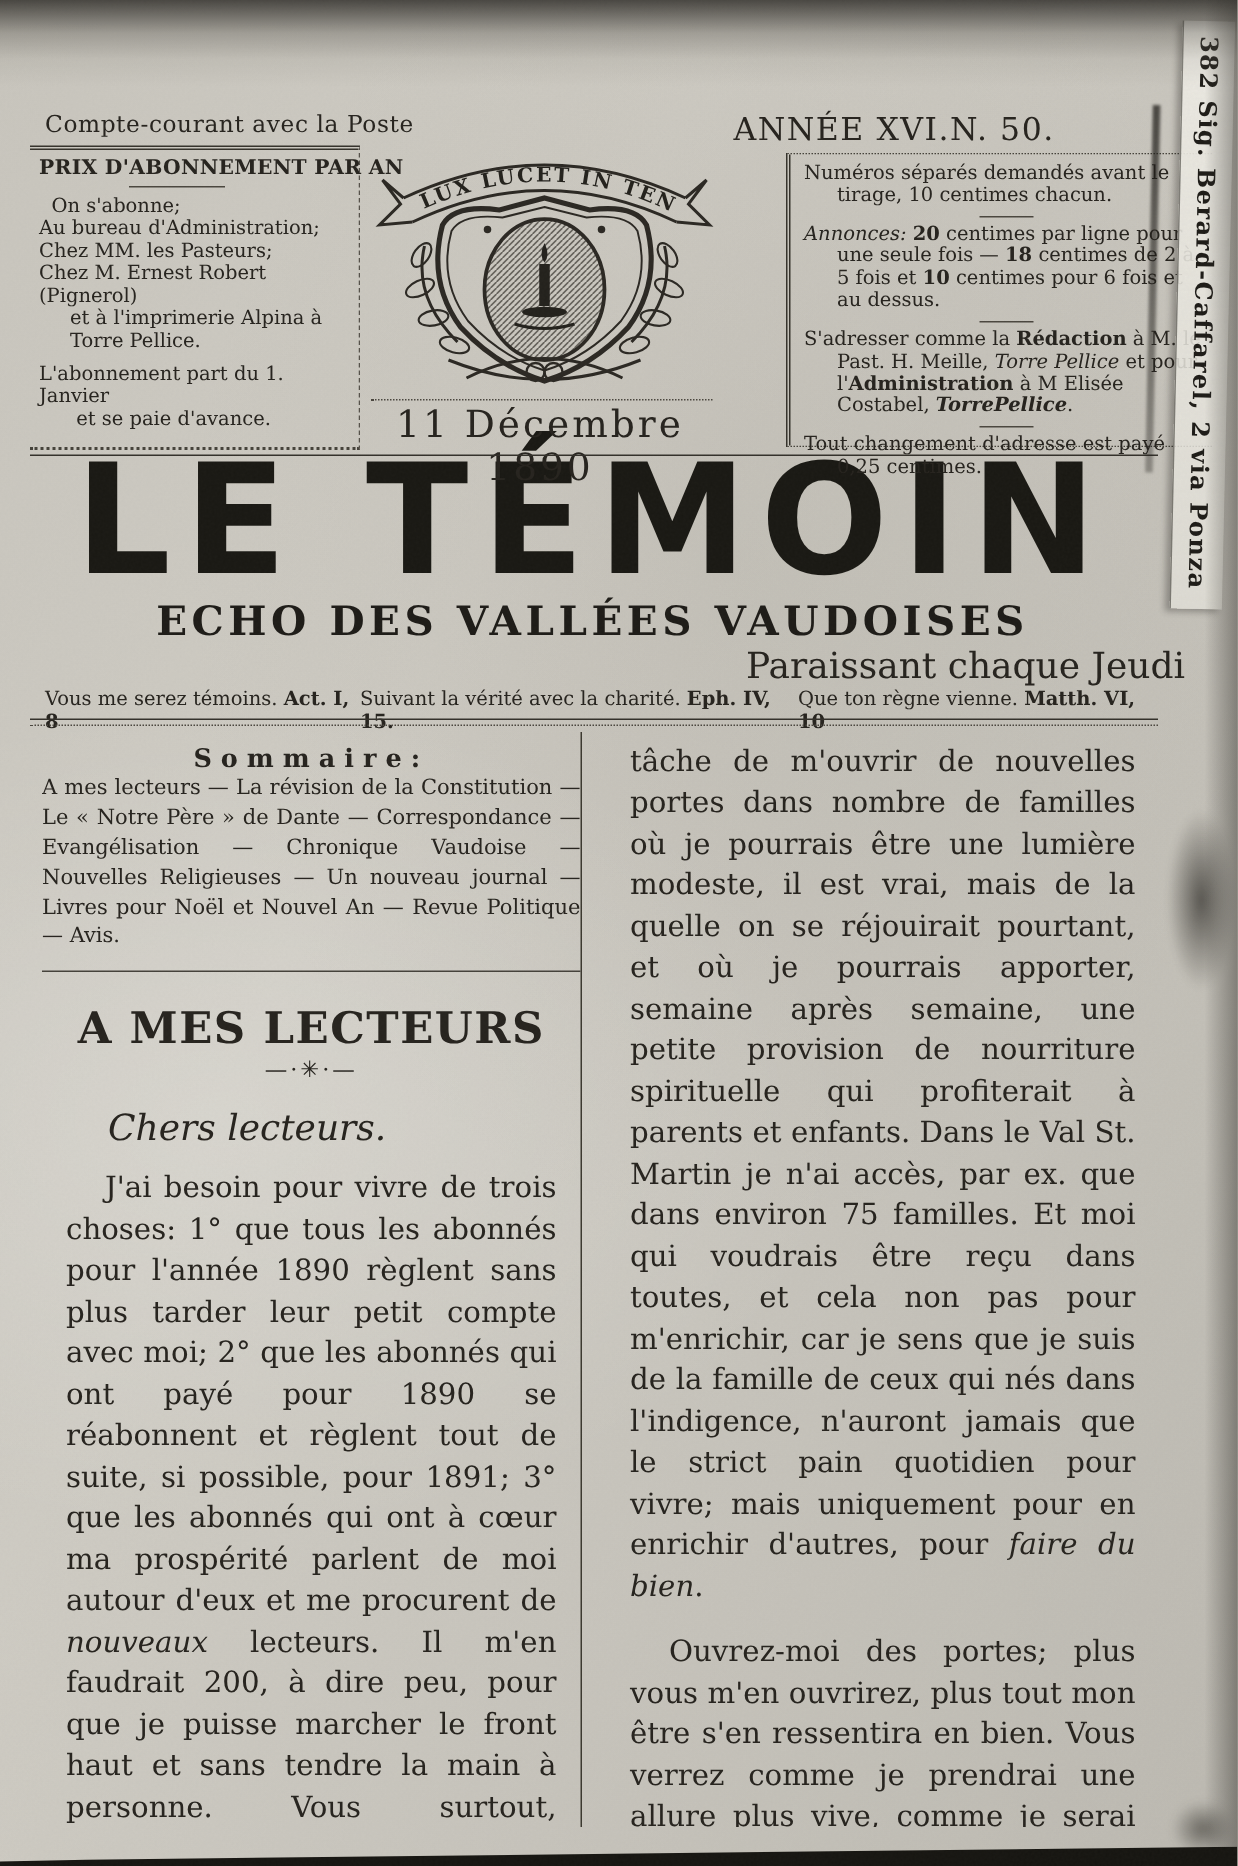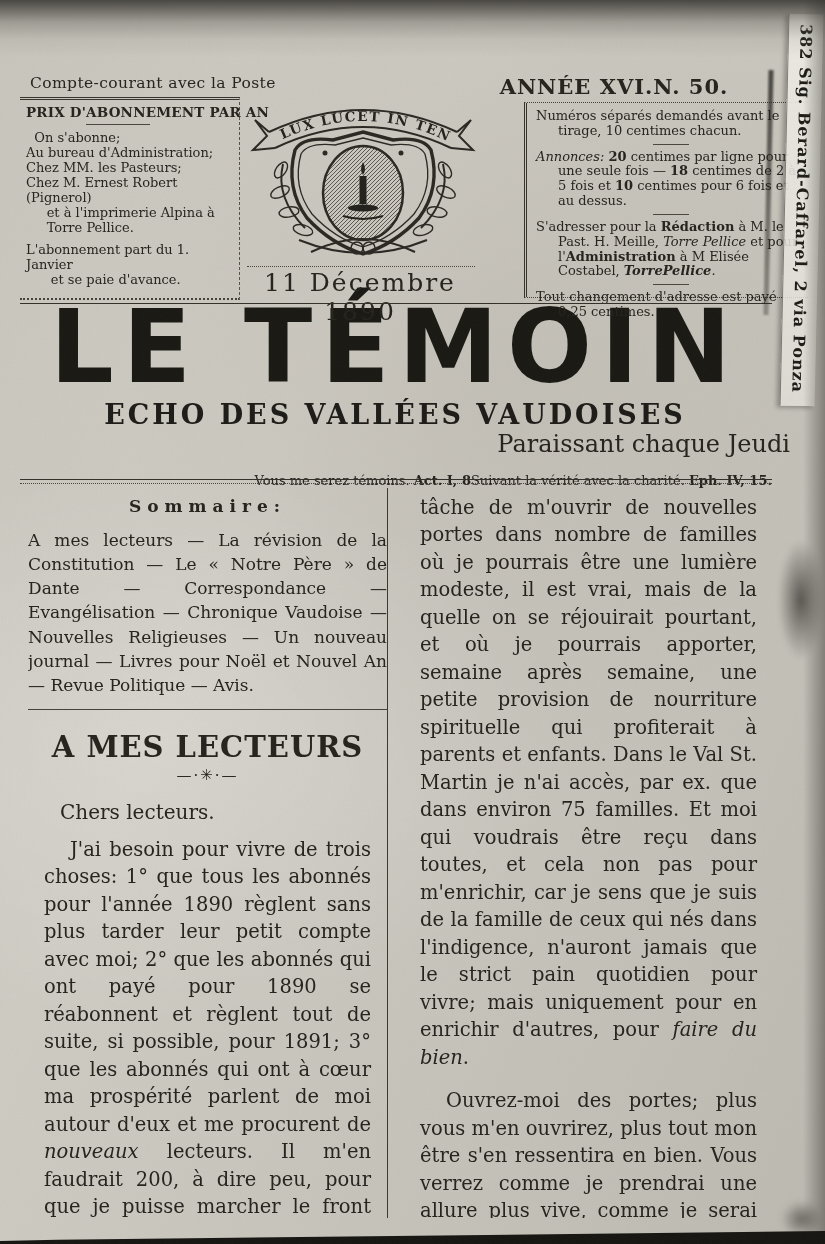--- a/index.html
+++ b/index.html
@@ -47,69 +47,70 @@
   .pre{white-space:pre-wrap;}
   .minirule{width:64px;border-top:1px solid #4a463e;margin:3px auto 3px 60px;}
   .price-sub{margin-top:5px;}
   .price-note{margin-top:7px;}
 
   .emblem-wrap{position:absolute;left:247px;top:80px;width:232px;height:186px;}
   .date-rule-top{position:absolute;left:247px;top:266px;width:228px;border-top:1px dotted #4a463e;}
   .issue-date{position:absolute;left:240px;top:268px;width:240px;text-align:center;
     font-size:25px;letter-spacing:2px;}
 
-  .annee-row{position:absolute;left:489px;top:74px;width:250px;display:flex;justify-content:center;
-    font-size:21px;font-weight:bold;letter-spacing:1px;}
+  .annee-row{position:absolute;left:489px;top:74px;width:250px;display:flex;justify-content:flex-start;
+    font-size:21px;font-weight:normal;letter-spacing:1px;}
   .info-box{position:absolute;left:488px;top:102px;width:284px;height:196px;
     border-left:3px double #35322b;border-top:1px dotted #45423a;border-bottom:1px dotted #45423a;
     padding:6px 2px 0 9px;font-size:13px;line-height:1.14;box-sizing:border-box;margin-left:36px;}
   .hang{padding-left:22px;text-indent:-22px;}
   .info-rule{width:36px;border-top:1px solid #4a463e;margin:5px auto;}
 
   .header-rule{position:absolute;left:20px;top:303px;width:752px;border-top:1.5px solid #33302a;}
 
   
   .m-title{position:absolute;left:0;top:297px;width:790px;text-align:center;
     font-family:"DejaVu Sans", sans-serif;font-weight:bold;font-size:100px;line-height:1;
     letter-spacing:9px;color:#191813;transform:scaleY(1.02);}
   .m-sub{position:absolute;left:0;top:399px;width:790px;text-align:center;
     font-weight:bold;font-size:27px;letter-spacing:3px;color:#1d1b17;}
   .m-freq{position:absolute;left:0;top:430px;width:790px;text-align:right;font-size:24px;}
-  .m-mottos{position:absolute;left:30px;top:473px;width:742px;display:flex;
-    justify-content:flex-end;font-size:13px;}
+  .m-mottos{position:absolute;left:30px;top:459px;width:742px;display:flex;
+    justify-content:center;font-size:13px;}
   .m-rule{position:absolute;left:20px;top:479px;width:752px;height:3px;
     border-top:1px solid #33302a;border-bottom:1px dotted #4a463e;}
 
   
   .columns{position:absolute;left:28px;top:488px;width:756px;height:730px;display:flex;overflow:hidden;}
   .col-left{width:360px;padding-right:0;border-right:1px solid #3b382f;box-sizing:border-box;min-height:718px;}
   .col-right{width:385px;padding-left:16px;box-sizing:border-box;}
   .sommaire-title{text-align:center;font-weight:bold;font-size:17px;letter-spacing:6px;margin-top:8px;}
-  .sommaire-text{font-size:17px;line-height:1.42;text-align:justify;margin-top:12px;}
+  .sommaire-text{font-size:14px;line-height:1.42;text-align:justify;}
   .sommaire-rule{border-top:1px solid #44413a;margin:12px 0 0 0;}
   .article-title{text-align:center;font-weight:bold;font-size:29px;letter-spacing:1px;margin-top:20px;}
   .ornament{text-align:center;font-size:15px;margin-top:2px;letter-spacing:2px;}
-  .salutation{font-size:20px;margin:16px 0 0 32px;}
+  .salutation{font-style:italic;font-size:24px;margin:16px 0 0 44px;}
   .para{font-size:19.5px;line-height:1.41;text-align:justify;margin:16px;}
   .para.indent{text-indent:26px;}
   .col-left .para{margin-top:12px;}
   .col-right .para.first{margin-top:6px;}
   .col-right .para.indent{margin-top:9px;}
 </style>
 </head>
 <body>
 
 <div class="page">
 
   <div class="m-title">LE TÉMOIN</div>
   <div class="m-sub">ECHO DES VALLÉES VAUDOISES</div>
   <div class="m-freq">Paraissant chaque Jeudi</div>
   <div class="m-mottos">
     <span><span>Vous me serez témoins. </span><span style="font-weight: bold;">Act. I, 8</span></span>
     <span><span>Suivant la vérité avec la charité. </span><span style="font-weight: bold;">Eph. IV, 15.</span></span>
+    <span><span>Que ton règne vienne. </span><span style="font-weight: bold;">Matth. VI, 10</span></span>
   </div>
   <div class="m-rule"></div>
 
   <div class="postal-note">Compte-courant avec la Poste</div>
   <div class="price-box">
     <div class="price-title">PRIX D'ABONNEMENT PAR AN</div>
     <div class="minirule"></div>
     <div class="pre price-sub">  On s'abonne;
 Au bureau d'Administration;
 Chez MM. les Pasteurs;
@@ -170,21 +171,21 @@
 
   <div class="annee-row">
     <span>ANNÉE XVI.</span>
     <span>N. 50.</span>
   </div>
   <div class="info-box">
     <div class="hang">Numéros séparés demandés avant le tirage, 10 centimes chacun.</div>
     <div class="info-rule"></div>
     <div class="hang"><span style="font-style: italic;">Annonces:</span><span> </span><span style="font-weight: bold;">20</span><span> centimes par ligne pour une seule fois — </span><span style="font-weight: bold;">18</span><span> centimes de 2 à 5 fois et </span><span style="font-weight: bold;">10</span><span> centimes pour 6 fois et au dessus.</span></div>
     <div class="info-rule"></div>
-    <div class="hang"><span>S'adresser pour la </span><span style="font-weight: bold;">Rédaction</span><span> à M. le Past. H. Meille, </span><span style="font-style: italic;">Torre Pellice</span><span> et pour l'</span><span style="font-weight: bold;">Administration</span><span> à M Elisée Costabel, </span><span style="font-style: italic; font-weight: bold;">TorrePellice</span><span>.</span></div>
+    <div class="hang"><span>S'adresser comme la </span><span style="font-weight: bold;">Rédaction</span><span> à M. le Past. H. Meille, </span><span style="font-style: italic;">Torre Pellice</span><span> et pour l'</span><span style="font-weight: bold;">Administration</span><span> à M Elisée Costabel, </span><span style="font-style: italic; font-weight: bold;">TorrePellice</span><span>.</span></div>
     <div class="info-rule"></div>
     <div class="hang">Tout changement d'adresse est payé 0,25 centimes.</div>
   </div>
 
   <div class="header-rule"></div>
 
   <div class="columns">
     <div class="col-left">
       <div class="sommaire-title">Sommaire:</div>
       <div class="sommaire-text">A mes lecteurs — La révision de la Constitution — Le « Notre Père » de Dante — Correspondance — Evangélisation — Chronique Vaudoise — Nouvelles Religieuses — Un nouveau journal — Livres pour Noël et Nouvel An — Revue Politique — Avis.</div>

